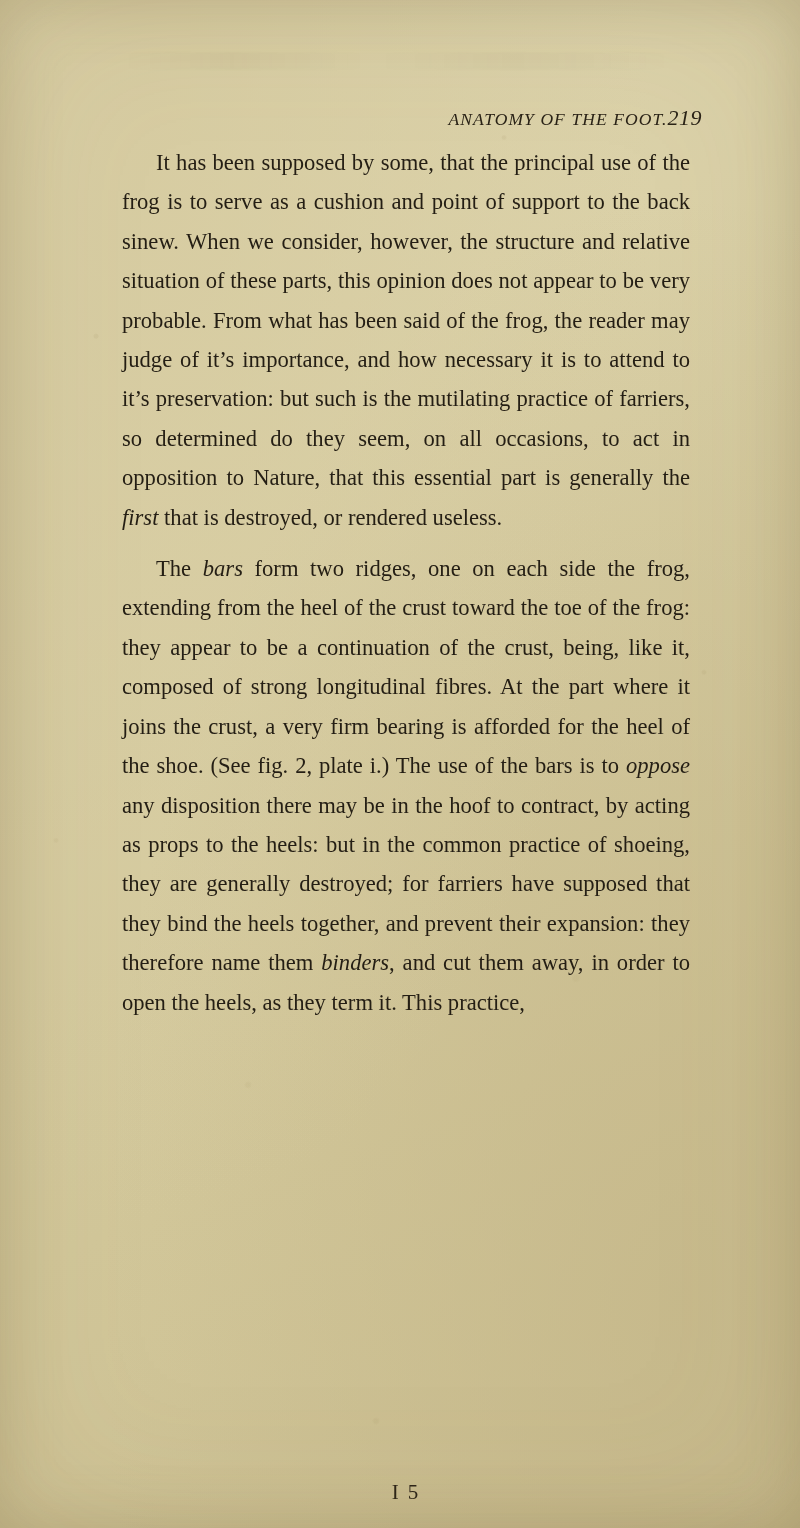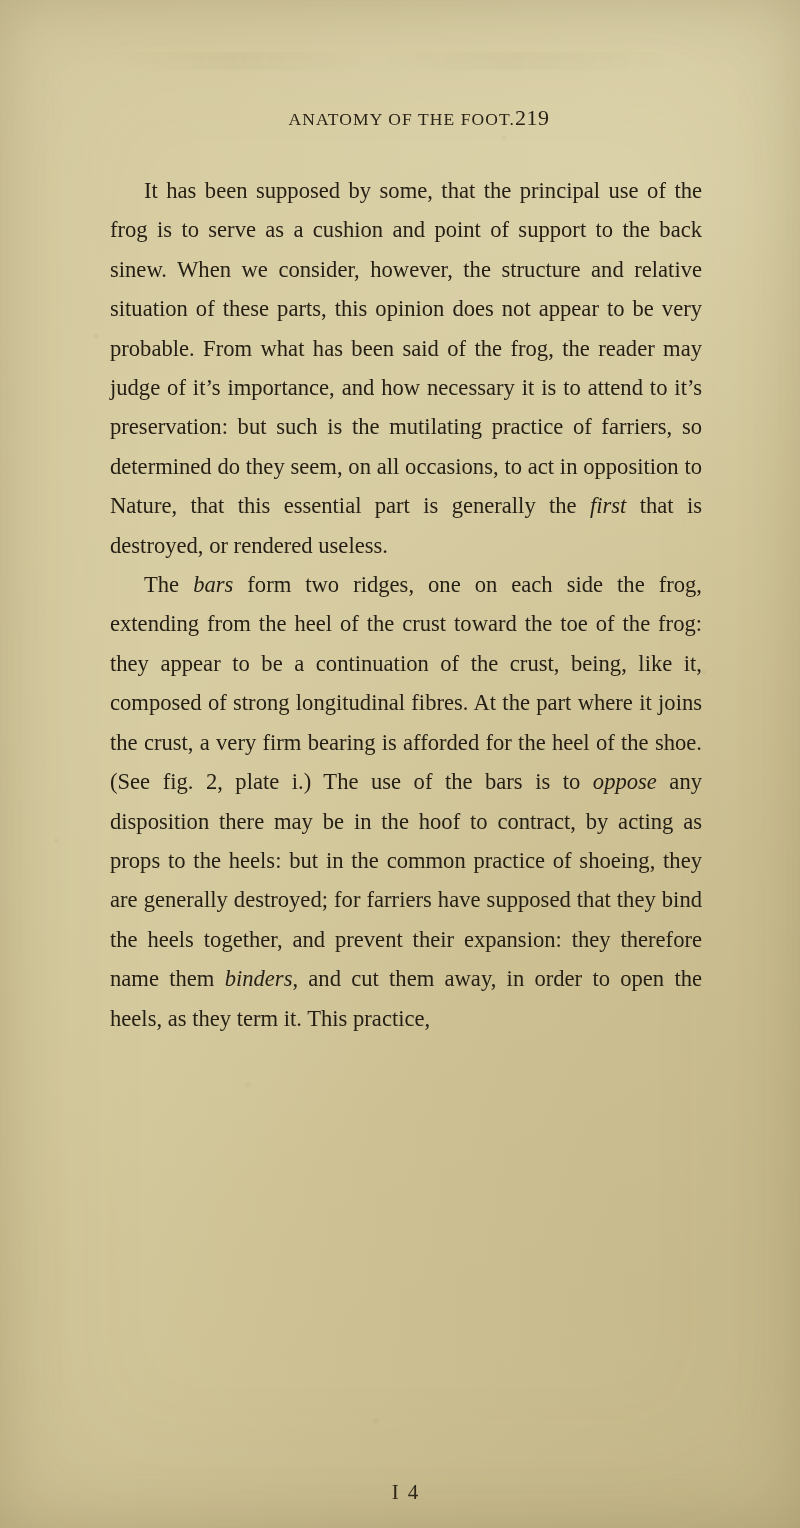--- a/index.html
+++ b/index.html
@@ -47,47 +47,47 @@
   }
   .content {
     position: absolute;
     left: 110px;
     top: 105px;
     width: 592px;
   }
   .running-head {
     display: flex;
     align-items: baseline;
-    justify-content: center;
+    justify-content: flex-end;
     font-variant: small-caps;
     font-size: 19.5px;
     letter-spacing: 0.6px;
     color: #2a2317;
-    margin-bottom: 40px;
     padding-left: 26px;
+    font-style: italic;
   }
   .running-head .title {
     text-transform: uppercase;
     font-size: 17.5px;
     letter-spacing: 1.1px;
   }
   .running-head .folio {
     font-size: 22px;
     letter-spacing: 0.5px;
   }
   .body-text {
     font-size: 22.6px;
     line-height: 39.4px;
     color: #241e14;
     text-align: justify;
     text-justify: inter-word;
     hyphens: manual;
   }
   .body-text p {
-    margin: 0;
+    margin: 12px;
     text-indent: 34px;
   }
   .body-text i {
     font-style: italic;
   }
   .signature {
     position: absolute;
     left: 0;
     top: 1375px;
     width: 592px;
@@ -121,17 +121,17 @@
     <div class="running-head">
       <span class="title">ANATOMY OF THE FOOT.</span>
       <span class="folio">219</span>
     </div>
 
     <div class="body-text">
       <p class="para" id="para-1"><span>It has been supposed by some, that the principal use of the frog is to serve as a cushion and point of support to the back sinew. When we consider, however, the structure and relative situation of these parts, this opinion does not appear to be very probable. From what has been said of the frog, the reader may judge of it’s importance, and how necessary it is to attend to it’s preservation: but such is the mutilating practice of farriers, so determined do they seem, on all occasions, to act in opposition to Nature, that this essential part is generally the </span><i>first</i><span> that is destroyed, or rendered useless.</span></p>
       <p class="para" id="para-2"><span>The </span><i>bars</i><span> form two ridges, one on each side the frog, extending from the heel of the crust toward the toe of the frog: they appear to be a continuation of the crust, being, like it, composed of strong longitudinal fibres. At the part where it joins the crust, a very firm bearing is afforded for the heel of the shoe. (See fig. 2, plate i.) The use of the bars is to </span><i>oppose</i><span> any disposition there may be in the hoof to contract, by acting as props to the heels: but in the common practice of shoeing, they are generally destroyed; for farriers have supposed that they bind the heels together, and prevent their expansion: they therefore name them </span><i>binders</i><span>, and cut them away, in order to open the heels, as they term it. This practice,</span></p>
     </div>
 
-    <div class="signature">I 4</div>
+    <div class="signature">I 5</div>
   </div>
 
   <div class="edge-shadow"></div>
 </div>
 
 </body></html>

